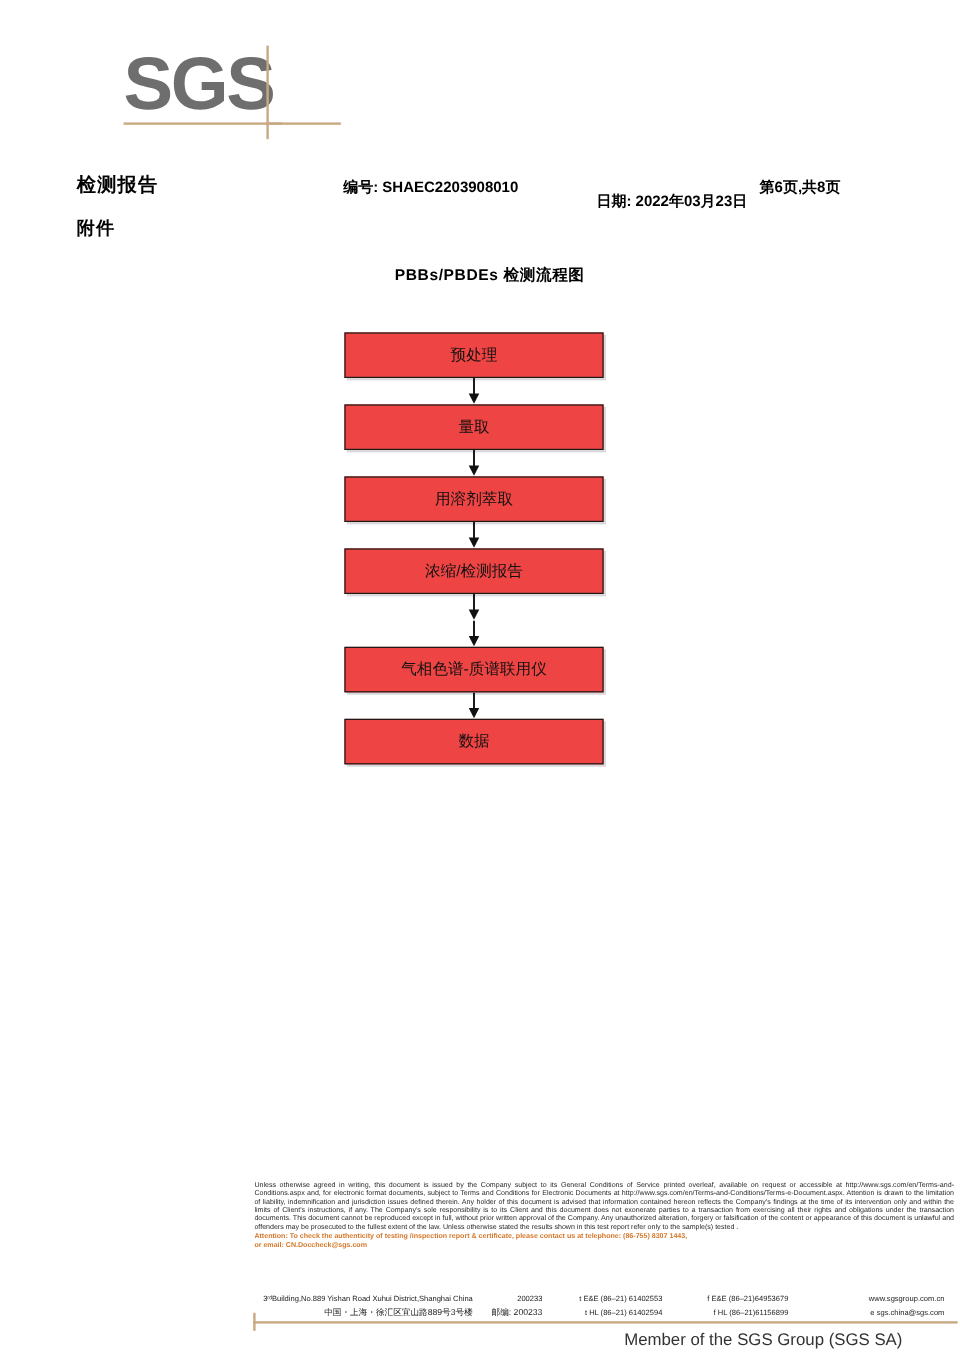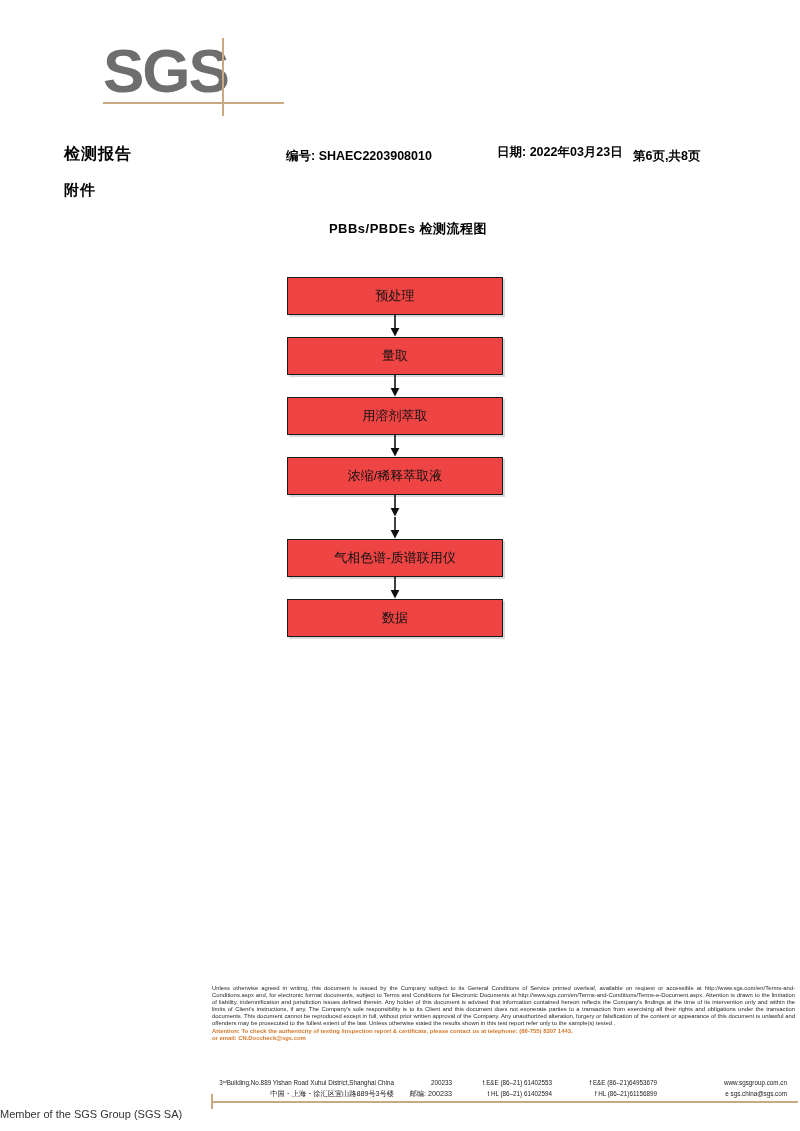--- a/index.html
+++ b/index.html
@@ -90,21 +90,21 @@
     position: absolute;
     left: 286px;
     top: 148px;
     font-size: 12.5px;
     font-weight: bold;
     white-space: nowrap;
   }
   .hdr-date {
     position: absolute;
     left: 497px;
-    top: 144px;
+    top: 160px;
     font-size: 12.5px;
     font-weight: bold;
     white-space: nowrap;
   }
   .hdr-page {
     position: absolute;
     left: 633px;
     top: 148px;
     font-size: 12.5px;
     font-weight: bold;
@@ -218,24 +218,24 @@
     top: 1094px;
     width: 1.5px;
     height: 15px;
     background: #c9a981;
   }
   .member {
     position: absolute;
     left: 0;
     top: 1108px;
     width: 800px;
-    text-align: left;
-    padding-right: 36px;
+    text-align: right;
+    padding-right: 48px;
     box-sizing: border-box;
-    font-size: 11px;
+    font-size: 14px;
     color: #333;
   }
 </style>
 </head>
 <body>
 
 <div class="page">
 
   <div class="logo-block">
     <div class="logo-text">SGS</div>
@@ -278,21 +278,21 @@
       <span>用溶剂萃取</span>
     </div>
     <div class="connector">
       <svg width="14" height="22" viewBox="0 0 14 22">
         <line x1="7" y1="0" x2="7" y2="15" stroke="#111" stroke-width="1.6"></line>
         <polygon points="2.6,13 11.4,13 7,21.5" fill="#111"></polygon>
       </svg>
     </div>
 
     <div class="node">
-      <span>浓缩/稀释萃取液</span>
+      <span>浓缩/检测报告</span>
     </div>
     <div class="connector">
       <svg width="14" height="22" viewBox="0 0 14 22">
         <line x1="7" y1="0" x2="7" y2="15" stroke="#111" stroke-width="1.6"></line>
         <polygon points="2.6,13 11.4,13 7,21.5" fill="#111"></polygon>
       </svg>
     </div>
 
     <div class="connector">
       <svg width="14" height="22" viewBox="0 0 14 22">

